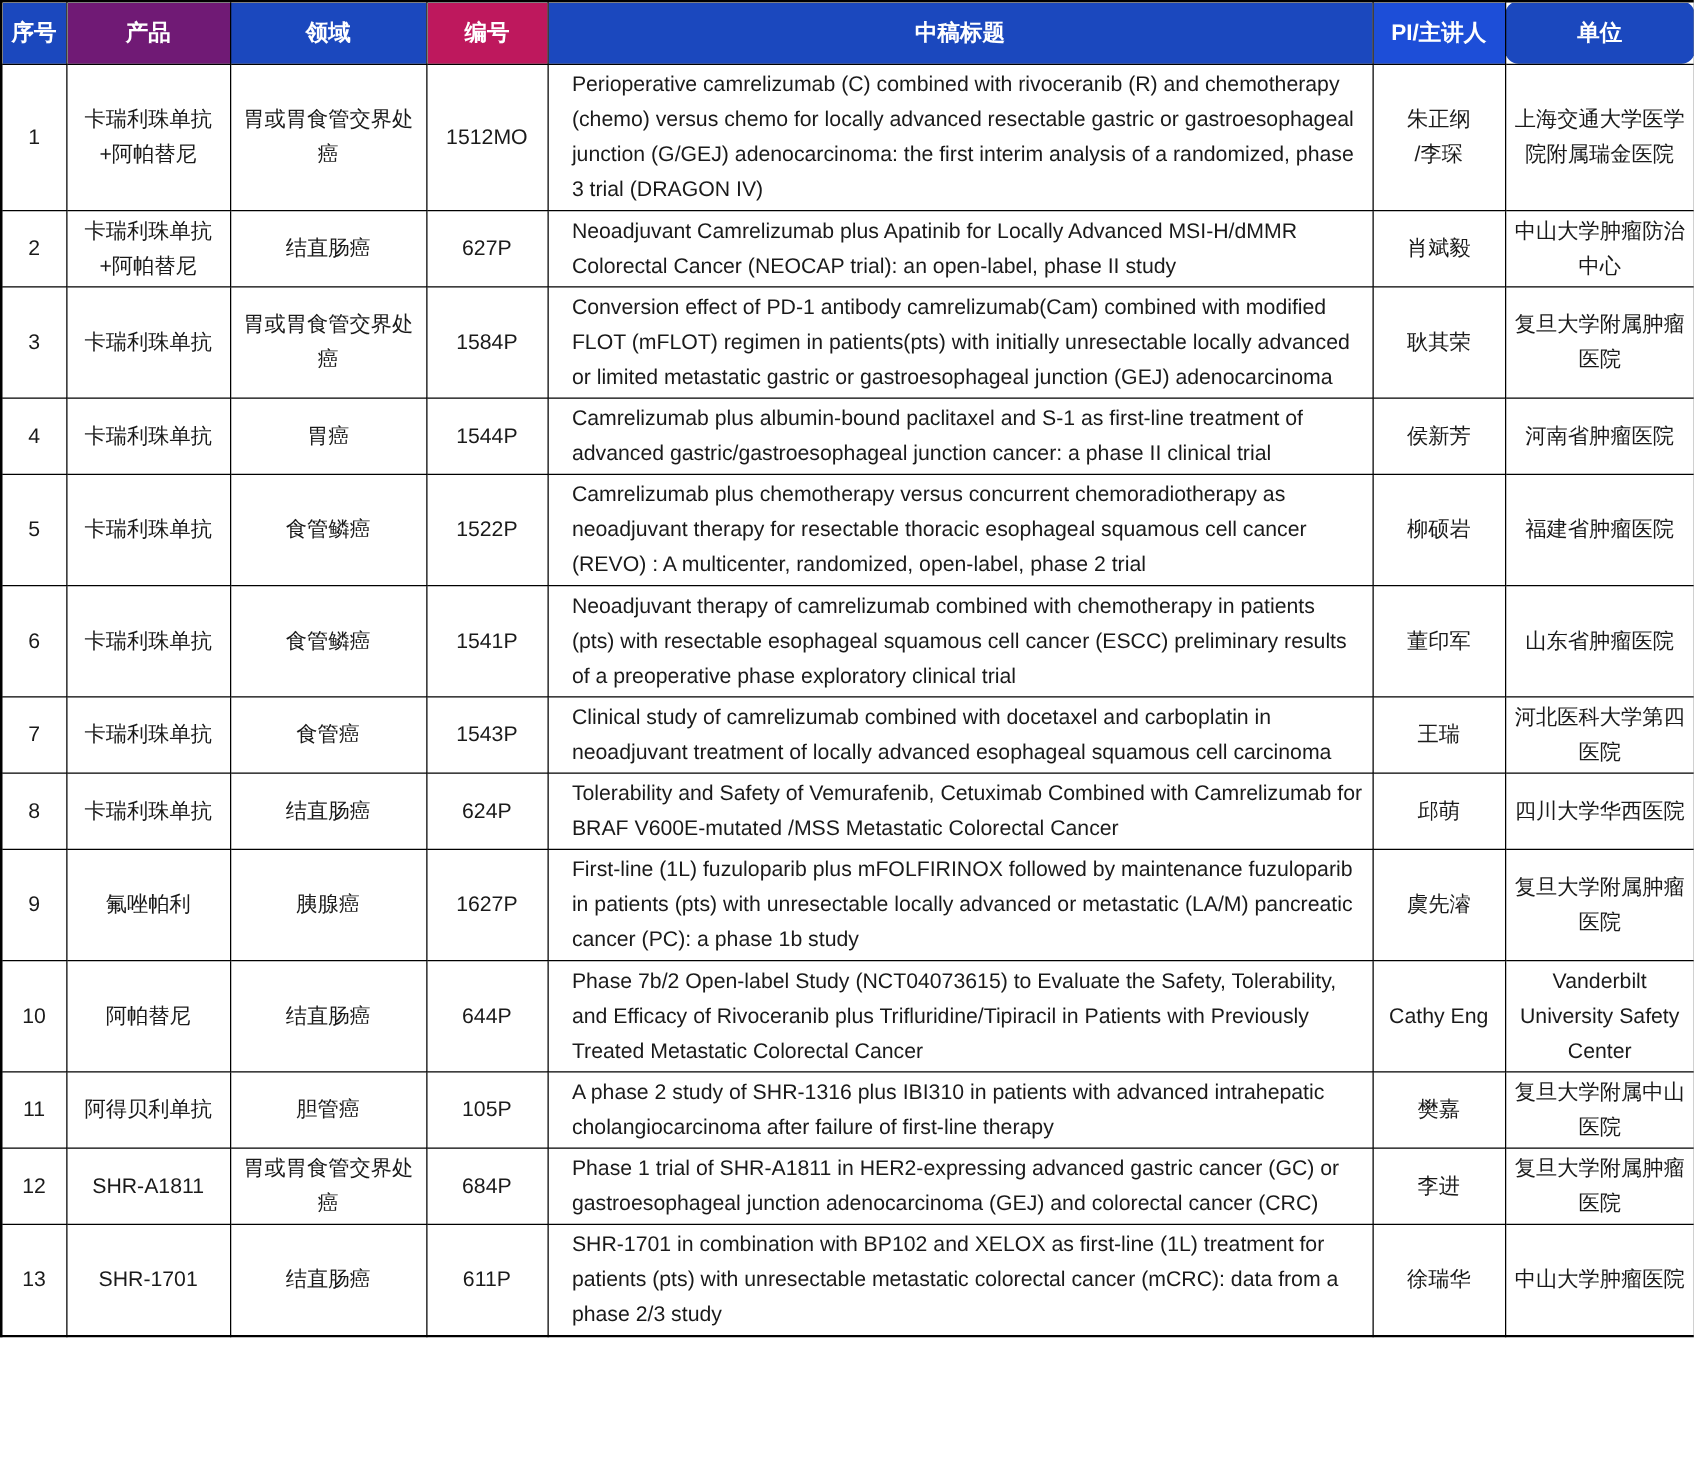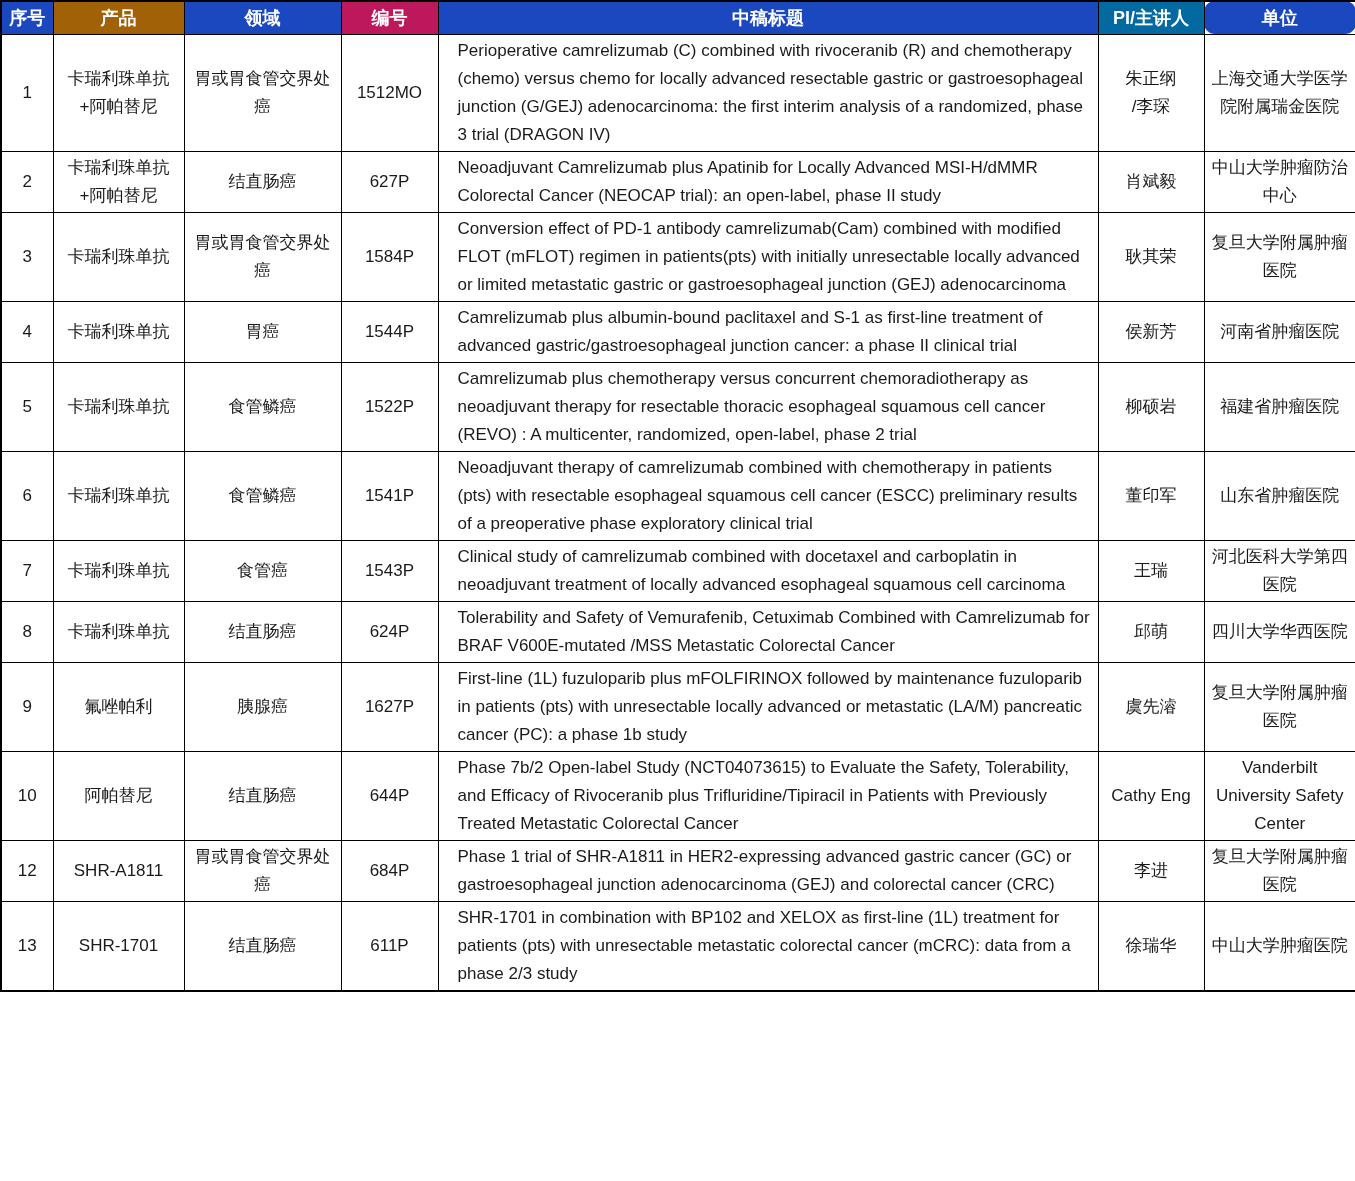--- a/index.html
+++ b/index.html
@@ -20,21 +20,21 @@
   }
   table.grid th, table.grid td {
     border: 1.5px solid #000000;
     box-sizing: border-box;
     overflow: hidden;
   }
   table.grid th {
     color: #ffffff;
     font-size: 18px;
     font-weight: bold;
-    height: 33px;
+    height: 50px;
     padding: 2px 4px;
     text-align: center;
     vertical-align: middle;
   }
   table.grid td {
     color: #1a1a1a;
     font-size: 17px;
     line-height: 28px;
     padding: 2px 5px;
     text-align: center;
@@ -67,25 +67,25 @@
         <col class="c-prod">
         <col class="c-field">
         <col class="c-code">
       <col class="c-title">
         <col class="c-pi">
         <col class="c-org">
     </colgroup>
     <thead>
       <tr>
           <th style="background: rgb(27, 72, 190); color: rgb(255, 255, 255);">序号</th>
-          <th style="background: #a16207; color: rgb(255, 255, 255);">产品</th>
+          <th style="background: #701a75; color: rgb(255, 255, 255);">产品</th>
           <th style="background: rgb(27, 72, 190); color: rgb(255, 255, 255);">领域</th>
           <th style="background: #be185d; color: rgb(255, 255, 255);">编号</th>
           <th style="background: rgb(27, 72, 190); color: rgb(255, 255, 255);">中稿标题</th>
-          <th style="background: #0369a1; color: rgb(255, 255, 255);">PI/主讲人</th>
+          <th style="background: #1d4ed8; color: rgb(255, 255, 255);">PI/主讲人</th>
           <th style="background: rgb(27, 72, 190); color: rgb(255, 255, 255); border-radius: 11px;">单位</th>
         </tr>
     </thead>
     <tbody>
         <tr>
           <td class="col-no">1</td>
           <td class="col-product">卡瑞利珠单抗+阿帕替尼</td>
           <td class="col-field">胃或胃食管交界处癌</td>
           <td class="col-code">1512MO</td>
           <td class="col-title">Perioperative camrelizumab (C) combined with rivoceranib (R) and chemotherapy (chemo) versus chemo for locally advanced resectable gastric or gastroesophageal junction (G/GEJ) adenocarcinoma: the first interim analysis of a randomized, phase 3 trial (DRAGON IV)</td>
@@ -168,20 +168,29 @@
         <tr>
           <td class="col-no">10</td>
           <td class="col-product">阿帕替尼</td>
           <td class="col-field">结直肠癌</td>
           <td class="col-code">644P</td>
           <td class="col-title">Phase 7b/2 Open-label Study (NCT04073615) to Evaluate the Safety, Tolerability, and Efficacy of Rivoceranib plus Trifluridine/Tipiracil in Patients with Previously Treated Metastatic Colorectal Cancer</td>
           <td class="col-pi">Cathy Eng</td>
           <td class="col-org">Vanderbilt University Safety Center</td>
         </tr>
         <tr>
+          <td class="col-no">11</td>
+          <td class="col-product">阿得贝利单抗</td>
+          <td class="col-field">胆管癌</td>
+          <td class="col-code">105P</td>
+          <td class="col-title">A phase 2 study of SHR-1316 plus IBI310 in patients with advanced intrahepatic cholangiocarcinoma after failure of first-line therapy</td>
+          <td class="col-pi">樊嘉</td>
+          <td class="col-org">复旦大学附属中山医院</td>
+        </tr>
+        <tr>
           <td class="col-no">12</td>
           <td class="col-product">SHR-A1811</td>
           <td class="col-field">胃或胃食管交界处癌</td>
           <td class="col-code">684P</td>
           <td class="col-title">Phase 1 trial of SHR-A1811 in HER2-expressing advanced gastric cancer (GC) or gastroesophageal junction adenocarcinoma (GEJ) and colorectal cancer (CRC)</td>
           <td class="col-pi">李进</td>
           <td class="col-org">复旦大学附属肿瘤医院</td>
         </tr>
         <tr>
           <td class="col-no">13</td>

